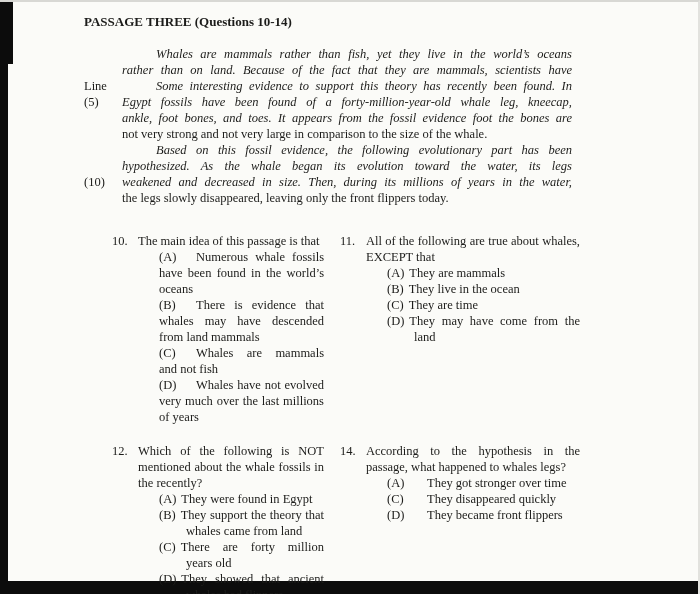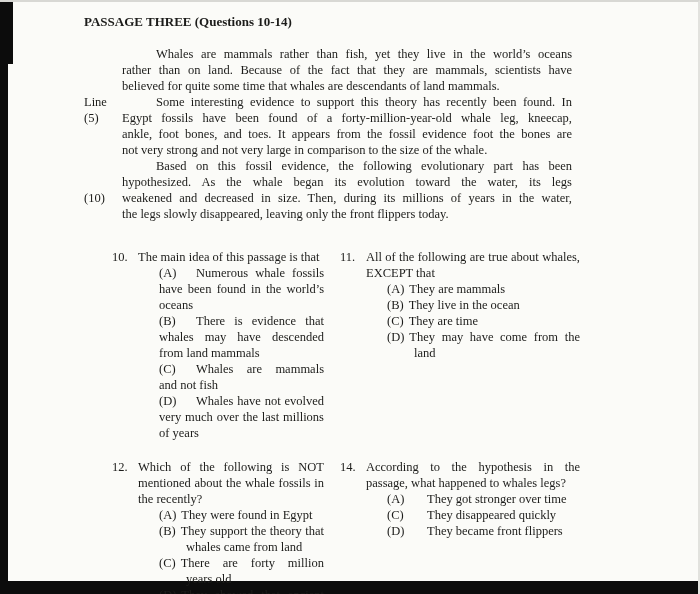--- a/index.html
+++ b/index.html
@@ -42,21 +42,21 @@
   }
   .title {
     font-weight: bold;
     font-size: 13px;
     margin-bottom: 16px;
   }
   .passage { width: 490px; }
   .pline { display: flex; line-height: 16px; }
   .mlabel { width: 38px; flex: none; }
   .ptext { width: 450px; flex: none; text-align: justify; }
-  .ptext.just { text-align-last: justify; }
+  .ptext.just { text-align-last: justify; font-style: italic; }
   .ptext.indent { text-indent: 34px; }
 
   .questions {
     display: grid;
     grid-template-columns: 212px 240px;
     column-gap: 16px;
     row-gap: 18px;
     margin-left: 28px;
     margin-top: 27px;
   }
@@ -84,24 +84,20 @@
     <div class="title">PASSAGE THREE (Questions 10-14)</div>
 
     <div class="passage">
       <div class="pline">
           <span class="mlabel"></span>
           <span class="ptext indent just">Whales are mammals rather than fish, yet they live in the world’s oceans</span>
         </div>
       <div class="pline">
           <span class="mlabel"></span>
           <span class="ptext just">rather than on land. Because of the fact that they are mammals, scientists have</span>
-        </div>
-      <div class="pline">
-          <span class="mlabel"></span>
-          <span class="ptext">believed for quite some time that whales are descendants of land mammals.</span>
         </div>
       <div class="pline">
           <span class="mlabel">Line</span>
           <span class="ptext indent just">Some interesting evidence to support this theory has recently been found. In</span>
         </div>
       <div class="pline">
           <span class="mlabel">(5)</span>
           <span class="ptext just">Egypt fossils have been found of a forty-million-year-old whale leg, kneecap,</span>
         </div>
       <div class="pline">

